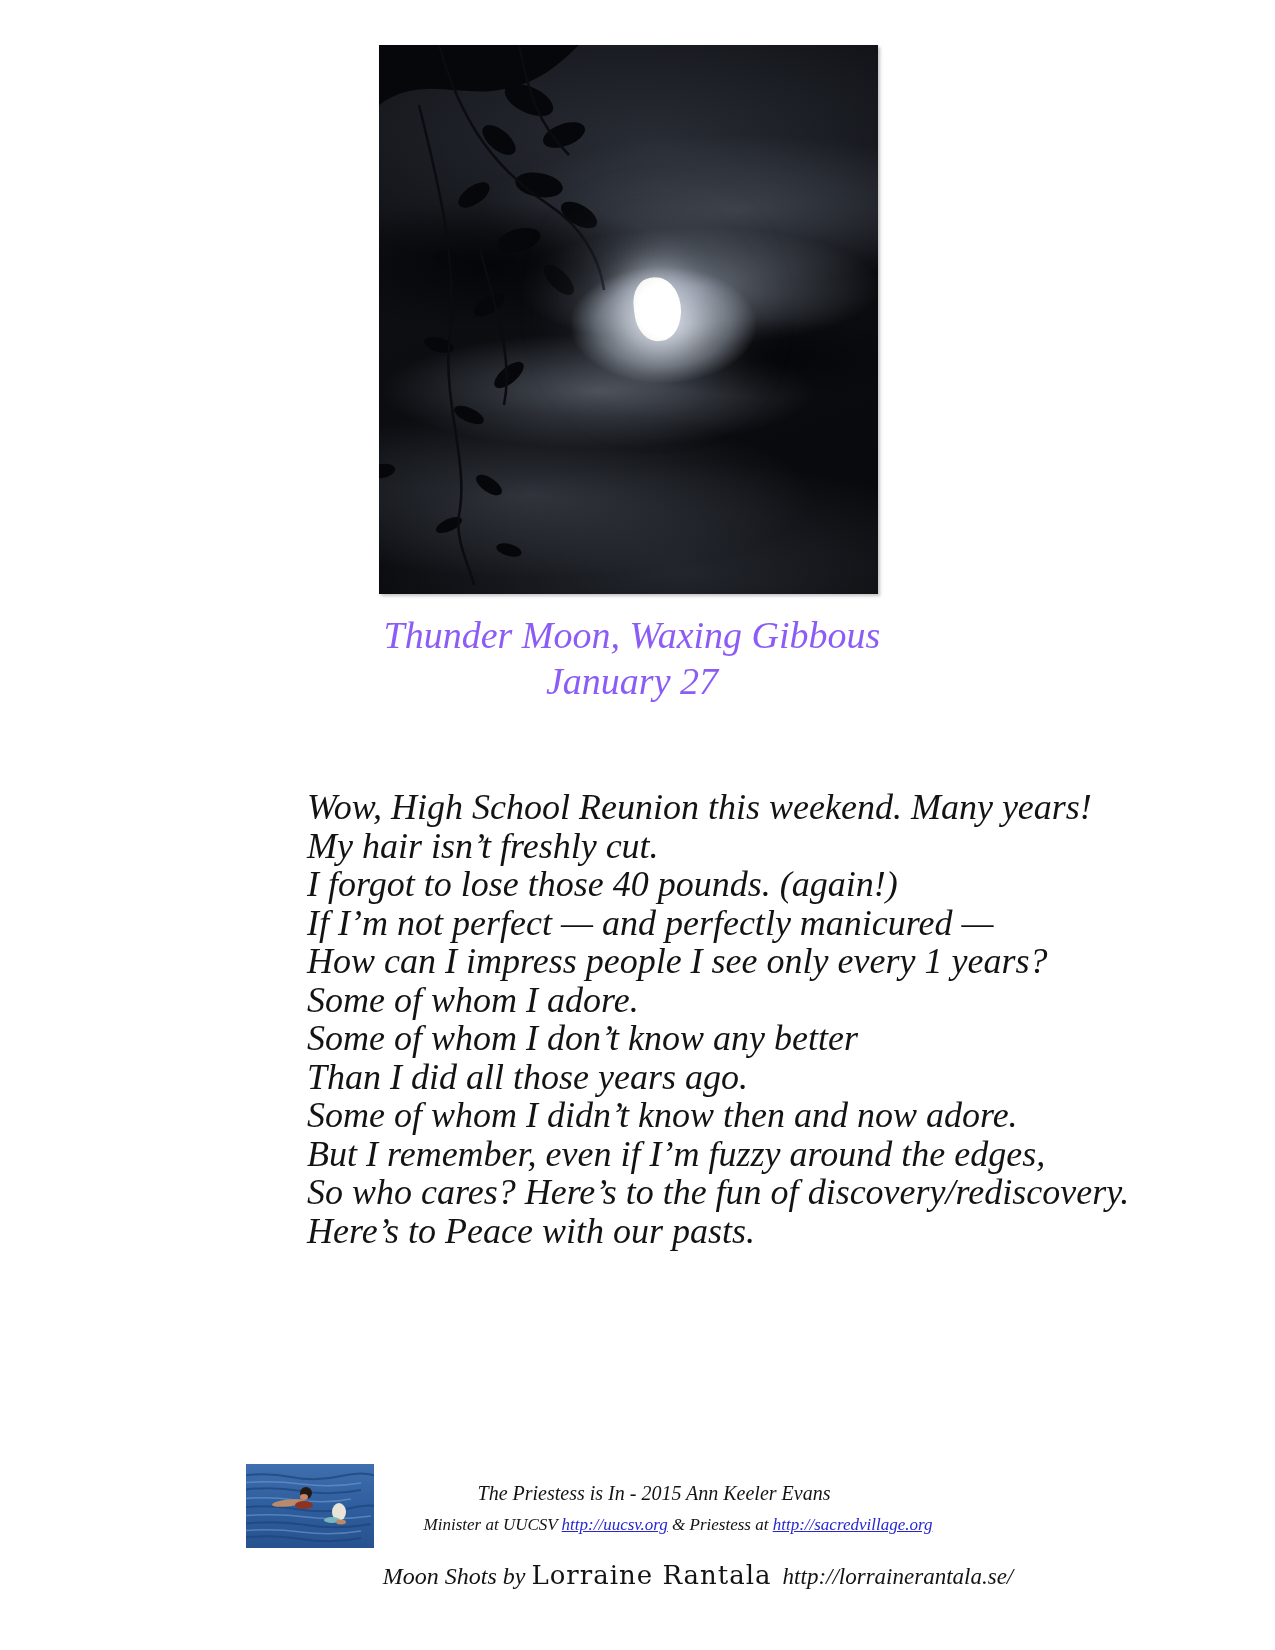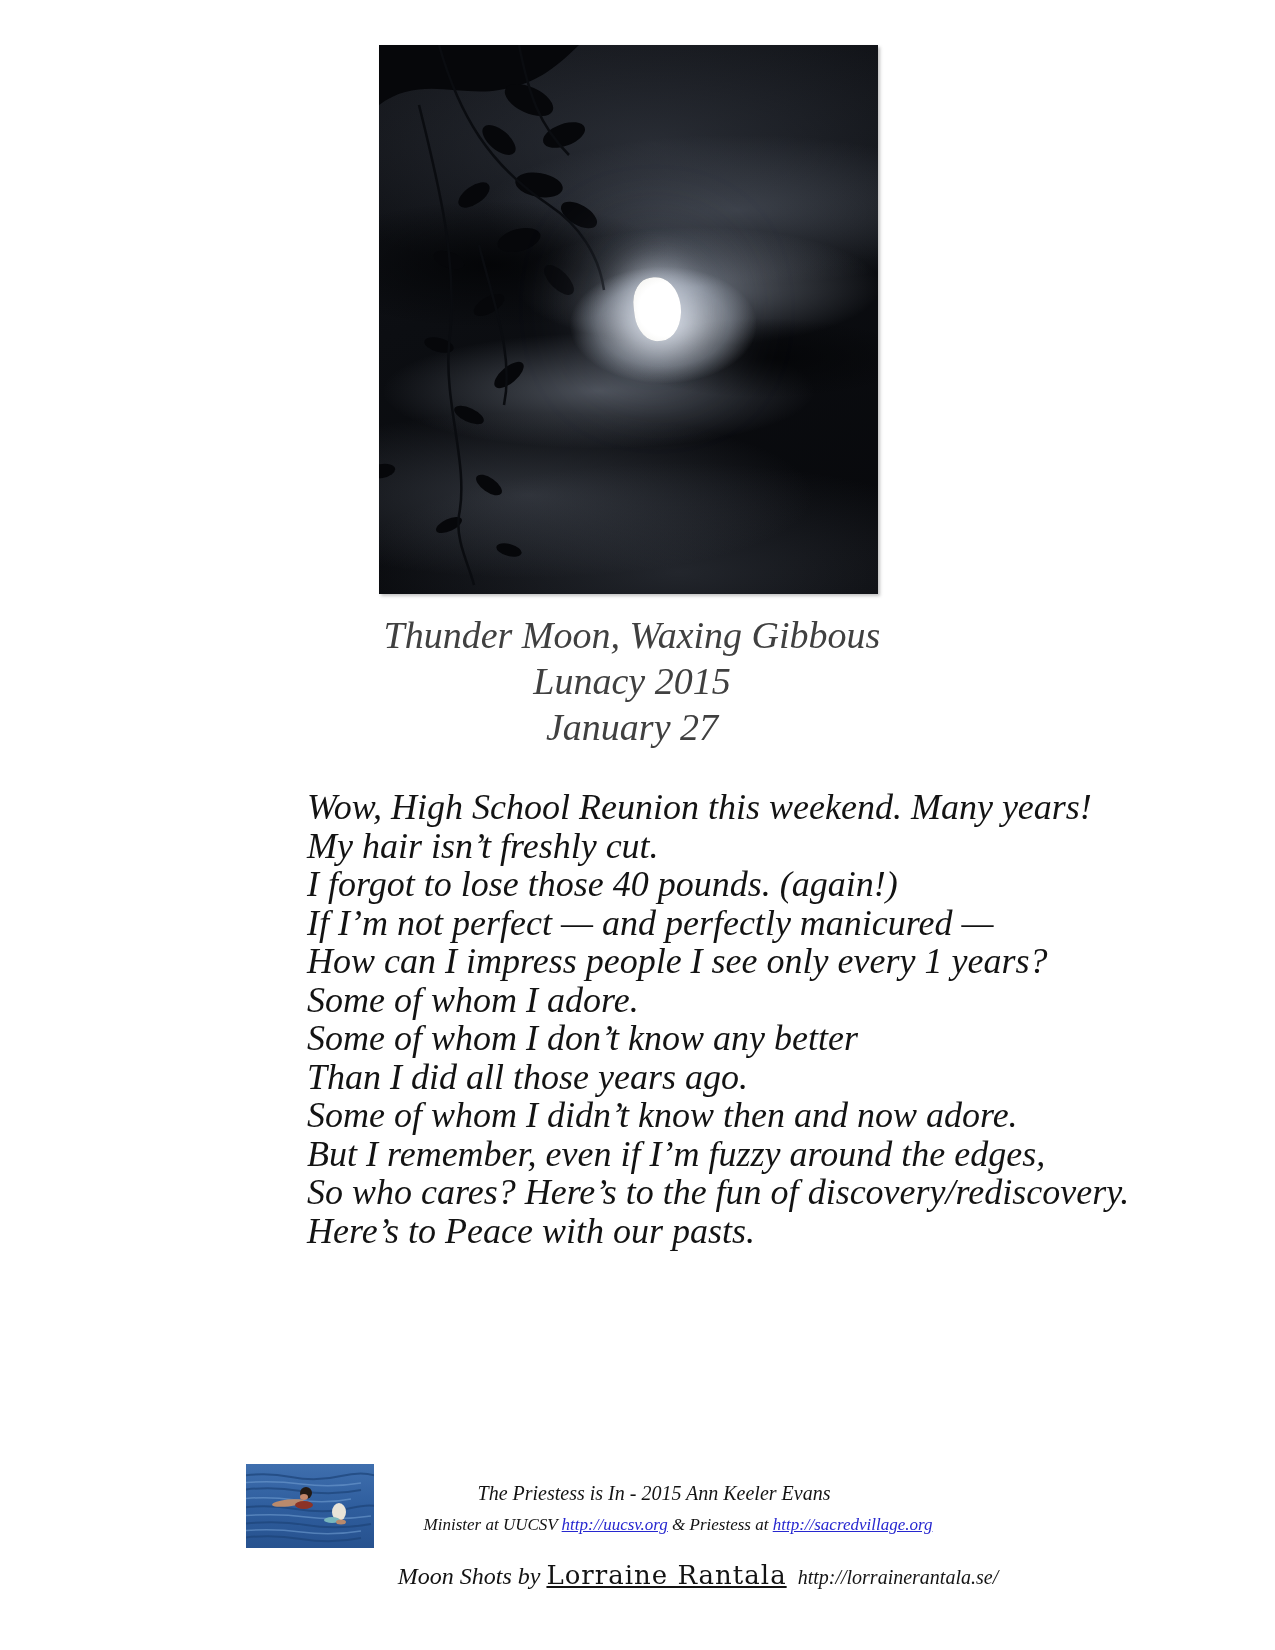--- a/index.html
+++ b/index.html
@@ -38,21 +38,21 @@
     box-shadow: 0 0 32px 12px rgba(226,233,246,0.55), 0 0 85px 32px rgba(178,188,208,0.32);
   }
   .leaves-svg { position: absolute; left: 0; top: 0; }
 
   
   .title-block {
     position: absolute; left: 0; top: 612px; width: 1264px;
     text-align: center;
     font-style: italic;
     font-size: 38px; line-height: 46px;
-    color: #404040;
+    color: #8b5cf6;
   }
 
   
   .poem {
     position: absolute; left: 307px; top: 788px;
     font-style: italic;
     font-size: 36px; line-height: 38.5px;
     color: #131313;
     white-space: nowrap;
   }
@@ -63,23 +63,22 @@
     overflow: hidden;
   }
   .footer-line { position: absolute; white-space: nowrap; font-style: italic; color: #131313; }
   .footer-byline   { left: 654px; top: 1482px; transform: translateX(-50%); font-size: 20px; }
   .footer-minister { left: 678px; top: 1515px; transform: translateX(-50%); font-size: 17px; }
   .footer-moonshots{ left: 698px; top: 1560px; transform: translateX(-50%); font-size: 24px; }
   .footer-link { text-decoration: underline; cursor: pointer; }
   .photographer-name {
     font-style: normal; font-size: 26px; letter-spacing: 1px;
     font-family: "DejaVu Serif", "Liberation Serif", serif;
-    text-decoration: underline;
   }
-  .photographer-site { margin-left: 11px; font-size: 20px; }
+  .photographer-site { margin-left: 11px; font-size: 23px; }
 </style>
 </head>
 <body>
 
 <div class="page">
 
   <div class="moon-photo">
     <svg class="leaves-svg" width="300" height="549" viewBox="0 0 300 549">
       <g fill="#06070a" stroke="none">
         <path d="M0,0 L200,0 C170,30 150,40 120,45 C80,52 40,30 0,60 Z"></path>
@@ -106,21 +105,20 @@
         <path d="M140,0 C150,50 160,80 190,110"></path>
         <path d="M40,60 C60,140 80,220 70,300 C65,360 90,420 80,470 C76,495 90,520 95,540"></path>
         <path d="M100,200 C115,260 135,310 125,360"></path>
       </g>
     </svg>
     <div class="moon-disc"></div>
   </div>
 
   <div class="title-block">
     <div>Thunder Moon, Waxing Gibbous</div>
-    <div>Lunacy 2015</div>
     <div>January 27</div>
   </div>
 
   <div class="poem">
     <div>Wow, High School Reunion this weekend. Many years!</div>
     <div>My hair isn’t freshly cut.</div>
     <div>I forgot to lose those 40 pounds. (again!)</div>
     <div>If I’m not perfect — and perfectly manicured —</div>
     <div>How can I impress people I see only every 1 years?</div>
     <div>Some of whom I adore.</div>

